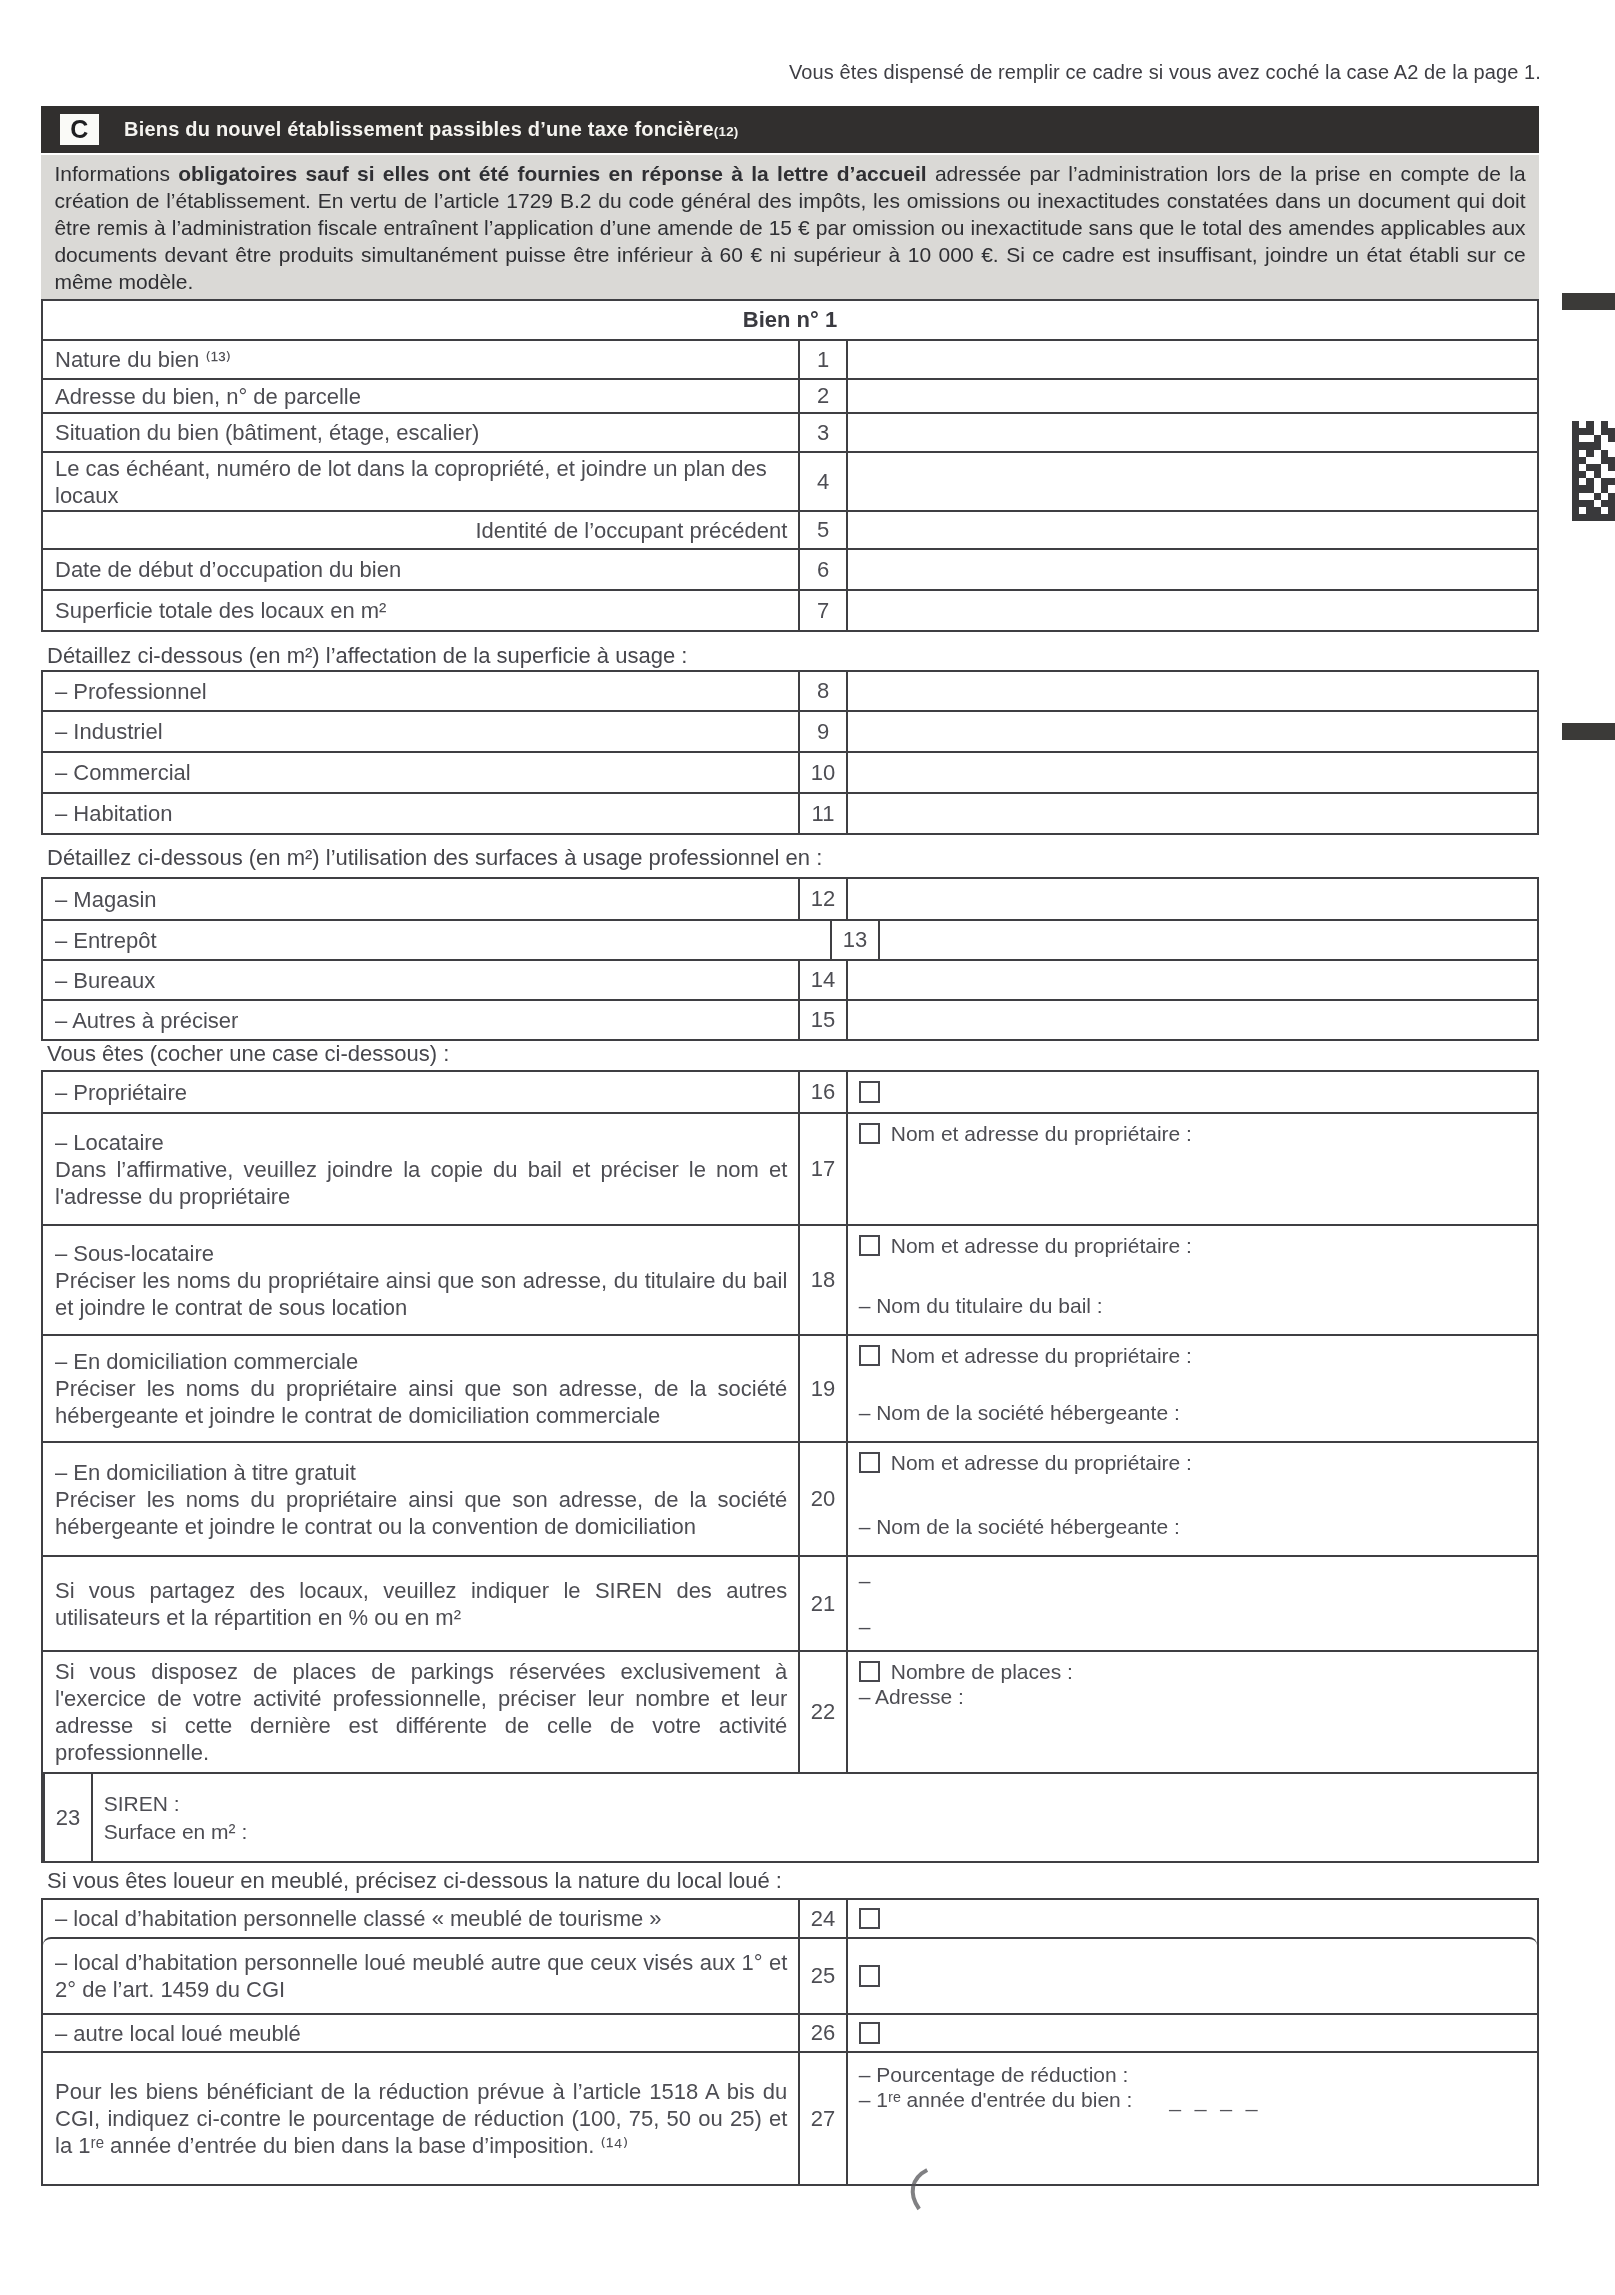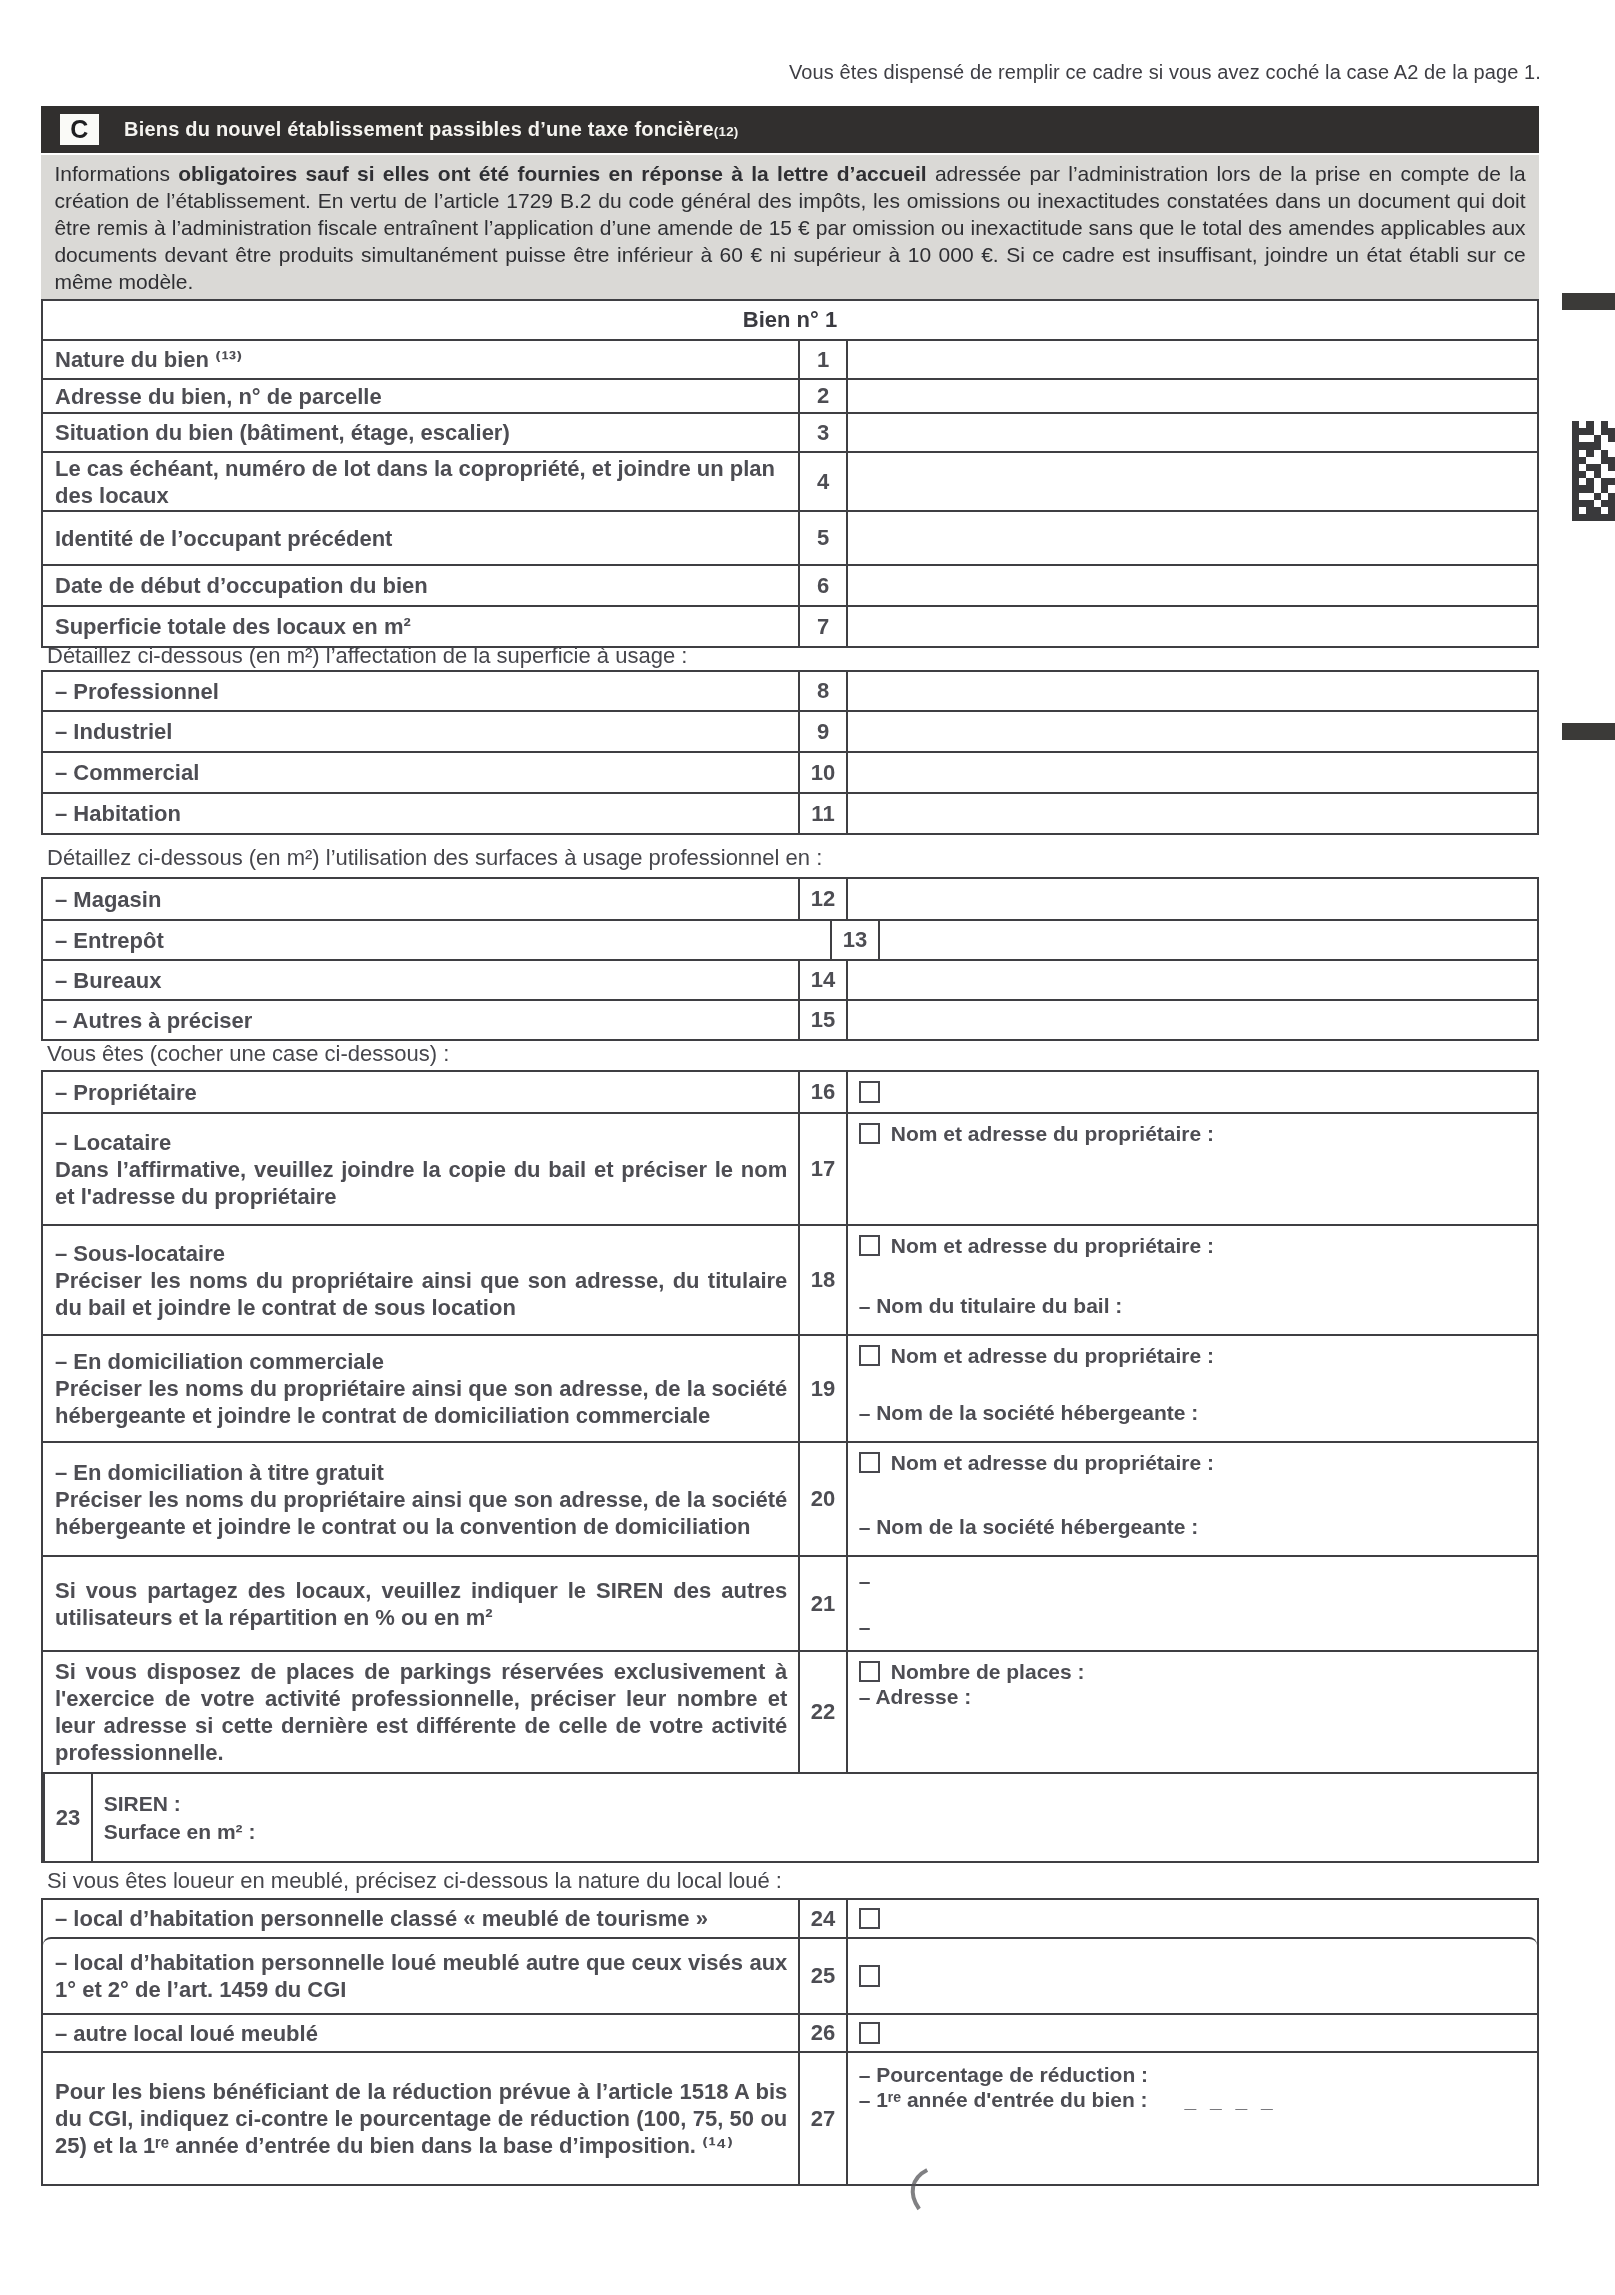--- a/index.html
+++ b/index.html
@@ -16,21 +16,21 @@
   .c-box { width:39px; height:31px; background:#fafaf7; color:#1f1f21; font-weight:bold; font-size:25px;
     display:flex; align-items:center; justify-content:center; }
   .header-title { color:#f4f3ef; font-weight:bold; font-size:20px; margin-left:25.4px; letter-spacing:0.2px; }
   .header-title .sup { font-size:13.4px; }
 
   .notice { position:absolute; left:41px; top:155px; width:1498px; height:144px; background:#dad9d6;
     box-sizing:border-box; padding:4.7px 13.4px 0 13.4px; font-size:21px; line-height:27px;
     text-align:justify; color:#2f2f33; }
 
   .tbl { position:absolute; left:41px; width:1498px; border:2.7px solid #3f3f43; box-sizing:border-box; }
-  .row { display:flex; box-sizing:border-box; border-top:2.7px solid #3f3f43;font-weight:bold; }
+  .row { display:flex; box-sizing:border-box; border-top:2.7px solid #3f3f43; }
   .row.first { border-top:none; }
   .bien-row { justify-content:center; align-items:center; font-weight:bold; font-size:22px; color:#3a3a40; }
   .cell-label { width:755px; box-sizing:border-box; padding:1.3px 10.7px 1.3px 12px; display:flex;
     flex-direction:column; justify-content:center; font-size:22px; line-height:27px; }
   .cell-label.just { text-align:justify; }
   .lbl-desc { text-align:justify; }
   .cell-num { width:50px; box-sizing:border-box; border-left:2.7px solid #3f3f43; border-right:2.7px solid #3f3f43;
     display:flex; align-items:center; justify-content:center; font-size:22px; }
   .cell-val { flex:1; box-sizing:border-box; position:relative; padding:6.7px 10.7px; font-size:21px; line-height:25.4px; }
   .cell-val.center { display:flex; align-items:center; padding-top:0; padding-bottom:0; }
@@ -82,21 +82,21 @@
     <div class="row" style="height:39px;">
       <div class="cell-label">Situation du bien (bâtiment, étage, escalier)</div>
       <div class="cell-num">3</div>
       <div class="cell-val"></div>
     </div>
     <div class="row" style="height:59px;">
       <div class="cell-label">Le cas échéant, numéro de lot dans la copropriété, et joindre un plan des locaux</div>
       <div class="cell-num">4</div>
       <div class="cell-val"></div>
     </div>
-    <div class="row" style="height:54px;">
+    <div class="row" style="height:38px;text-align:right;">
       <div class="cell-label">Identité de l’occupant précédent</div>
       <div class="cell-num">5</div>
       <div class="cell-val"></div>
     </div>
     <div class="row" style="height:41px;">
       <div class="cell-label">Date de début d’occupation du bien</div>
       <div class="cell-num">6</div>
       <div class="cell-val"></div>
     </div>
     <div class="row" style="height:41px;">

